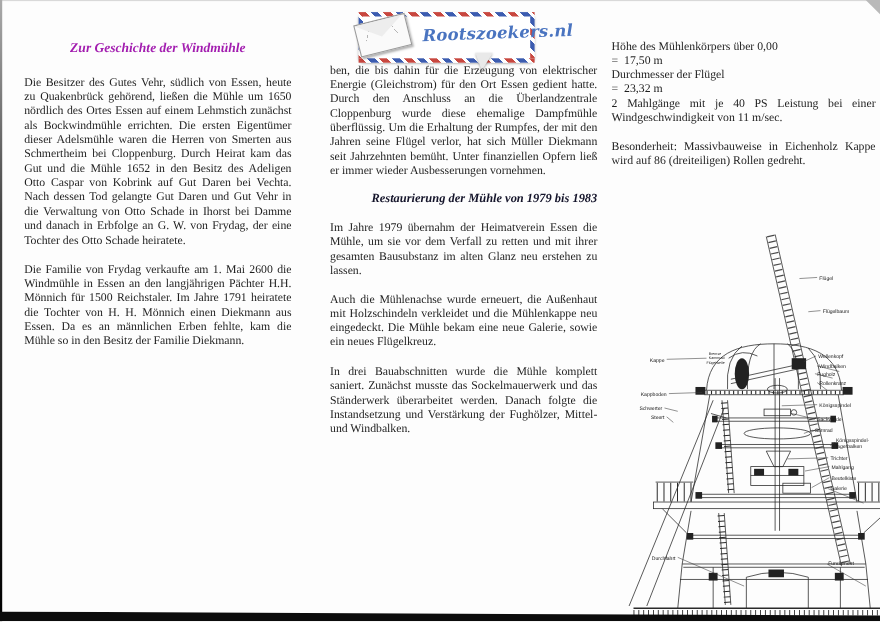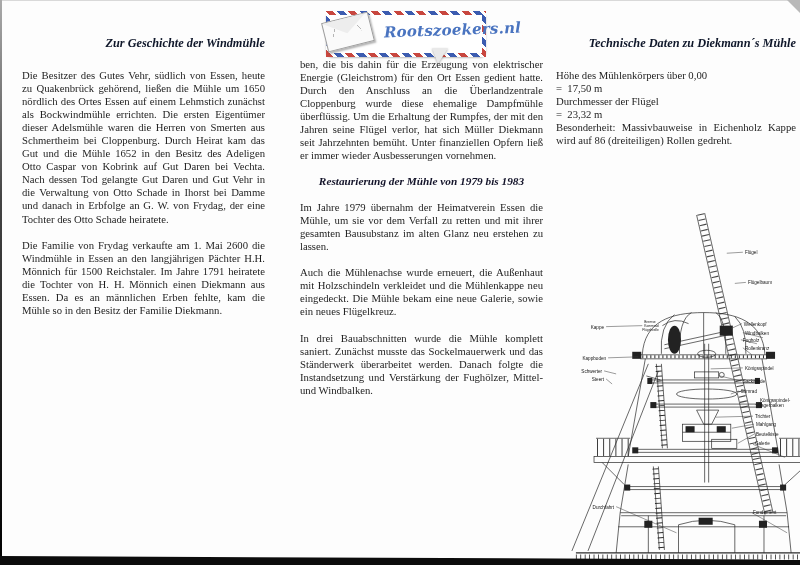--- a/index.html
+++ b/index.html
@@ -32,24 +32,24 @@
       linear-gradient(115deg,transparent 49%,#b5b5b5 49% 51%,transparent 51%) left top/50% 60% no-repeat,
       linear-gradient(65deg,transparent 49%,#b5b5b5 49% 51%,transparent 51%) right top/50% 60% no-repeat;}
   .bubble-tail{position:absolute;left:102px;top:33px;width:0;height:0;
     border-left:6px solid transparent;border-right:10px solid transparent;
     border-top:16px solid #e9e9e9;filter:drop-shadow(0 1px 1px rgba(0,0,0,.3));}
   
   .col{position:absolute;text-align:justify;font-size:10.7px;line-height:1.22;}
   .col-left{left:22px;top:36px;width:243px;}
   .col-mid{left:300px;top:58px;width:243px;}
   .col-right{left:556px;top:36px;width:240px;}
-  h2{font-size:12.3px;font-style:italic;font-weight:bold;color:#0f172a;
-     margin:0 0 18px 0;text-align:right;}
+  h2{font-size:12.3px;font-style:italic;font-weight:bold;color:#a21caf;
+     margin:0 0 18px 0;text-align:center;}
   h3{font-size:11.3px;font-style:italic;font-weight:bold;color:#14142a;
-     margin:4px 0 12px 0;text-align:center;}
+     margin:4px 0 12px 0;text-align:right;}
   .col p{margin:0 0 13px 0;}
   .spec-row{display:flex;justify-content:space-between;white-space:pre;flex-direction:column;}
   .spec-note{margin-top:0;}
   
   .diagram{position:absolute;left:557px;top:213px;width:243px;height:352px;}
   .dlabel{font:4.6px "Liberation Sans",sans-serif;fill:#161616;}
   .dlabel-sm{font:3.3px "Liberation Sans",sans-serif;fill:#161616;}
   .dline{stroke:#3a3a3a;stroke-width:0.5;}
 </style>
 </head>
@@ -78,29 +78,29 @@
 
   <div class="col col-mid">
     <p>ben, die bis dahin für die Erzeugung von elektrischer Energie (Gleichstrom) für den Ort Essen gedient hatte. Durch den Anschluss an die Überlandzentrale Cloppenburg wurde diese ehemalige Dampfmühle überflüssig. Um die Erhaltung der Rumpfes, der mit den Jahren seine Flügel verlor, hat sich Müller Diekmann seit Jahrzehnten bemüht. Unter finanziellen Opfern ließ er immer wieder Ausbesserungen vornehmen.</p>
     <h3>Restaurierung der Mühle von 1979 bis 1983</h3>
     <p>Im Jahre 1979 übernahm der Heimatverein Essen die Mühle, um sie vor dem Verfall zu retten und mit ihrer gesamten Bausubstanz im alten Glanz neu erstehen zu lassen.</p>
     <p>Auch die Mühlenachse wurde erneuert, die Außenhaut mit Holzschindeln verkleidet und die Mühlenkappe neu eingedeckt. Die Mühle bekam eine neue Galerie, sowie ein neues Flügelkreuz.</p>
     <p>In drei Bauabschnitten wurde die Mühle komplett saniert. Zunächst musste das Sockelmauerwerk und das Ständerwerk überarbeitet werden. Danach folgte die Instandsetzung und Verstärkung der Fughölzer, Mittel- und Windbalken.</p>
   </div>
 
   <div class="col col-right">
-    <h2>Technische Daten zu Diekmann´s Mühle</h2>
     <div class="spec-row">
       <span>Höhe des Mühlenkörpers über 0,00</span>
       <span>=  17,50 m</span>
     </div>
     <div class="spec-row">
       <span>Durchmesser der Flügel</span>
       <span>=  23,32 m</span>
     </div>
+    <p class="spec-note">2 Mahlgänge mit je 40 PS Leistung bei einer Windgeschwindigkeit von 11 m/sec.</p>
     <p>Besonderheit:   Massivbauweise in Eichenholz Kappe wird auf 86 (dreiteiligen) Rollen gedreht.</p>
   </div>
 
   <div class="diagram">
     <svg viewBox="0 0 240 350" width="243" height="352">
       <g stroke="#2a2a2a" stroke-width="0.7" fill="none">
 
         <g>
           <line x1="138" y1="2" x2="206" y2="300"></line>
           <line x1="146" y1="0" x2="214" y2="298"></line>

